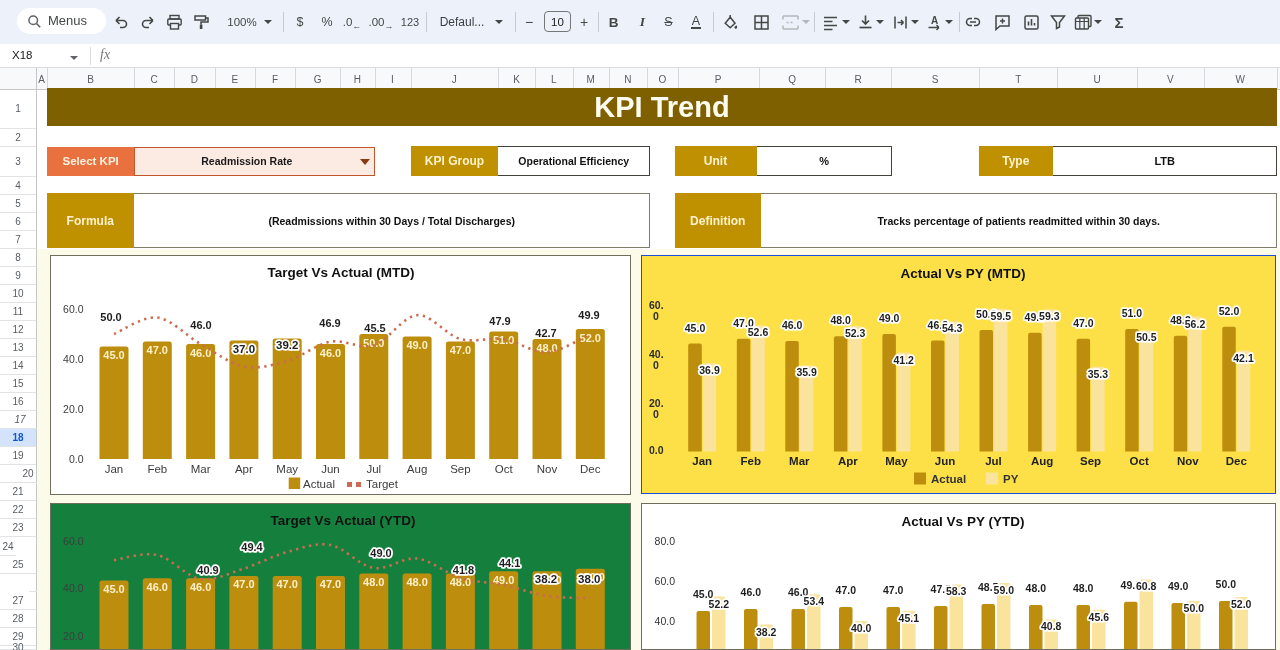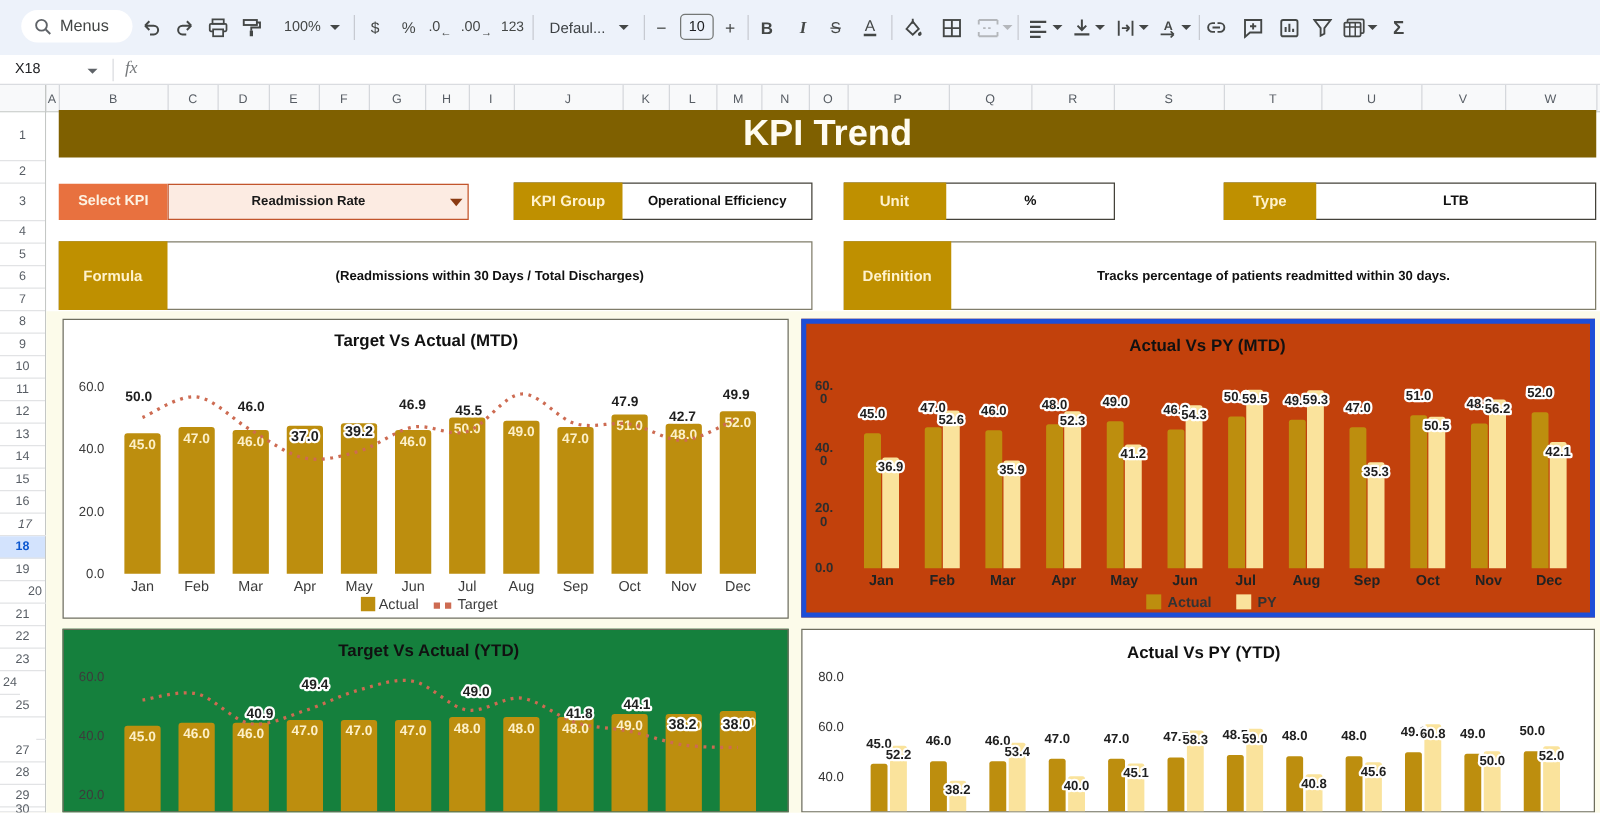--- a/index.html
+++ b/index.html
@@ -318,21 +318,21 @@
       <text x="409.4" y="217.0" text-anchor="middle" font-size="11.5" font-weight="400" fill="#3c3c3c">Sep</text>
       <text x="452.7" y="217.0" text-anchor="middle" font-size="11.5" font-weight="400" fill="#3c3c3c">Oct</text>
       <text x="496.0" y="217.0" text-anchor="middle" font-size="11.5" font-weight="400" fill="#3c3c3c">Nov</text>
       <text x="539.3" y="217.0" text-anchor="middle" font-size="11.5" font-weight="400" fill="#3c3c3c">Dec</text>
       <rect x="237.7" y="221.5" width="11.5" height="11.5" fill="#bd8e0e"></rect>
       <text x="252.0" y="231.5" text-anchor="start" font-size="11.5" font-weight="400" fill="#3c3c3c">Actual</text>
       <rect x="296" y="226" width="5" height="5" fill="#cd6b52"></rect>
       <rect x="305" y="226" width="5" height="5" fill="#cd6b52"></rect>
       <text x="315.0" y="231.5" text-anchor="start" font-size="11.5" font-weight="400" fill="#3c3c3c">Target</text>
     </svg></div>
-<div class="abs" style="left:641px;top:255px;width:635px;height:238.5px;background:#c2410c;border:4px solid #1d4ed8;overflow:hidden;"><svg width="635" height="238" font-family="Liberation Sans, sans-serif">
+<div class="abs" style="left:641px;top:255px;width:635px;height:238.5px;background:#fde047;border:1px solid #1d4ed8;overflow:hidden;"><svg width="635" height="238" font-family="Liberation Sans, sans-serif">
       <text x="321" y="22" text-anchor="middle" font-size="13.5" font-weight="bold" fill="#111">Actual Vs PY (MTD)</text>
       <text x="7.0" y="52.8" text-anchor="start" font-size="10.5" font-weight="600" fill="#2d2d2d">60.</text>
       <text x="11.0" y="63.8" text-anchor="start" font-size="10.5" font-weight="600" fill="#2d2d2d">0</text>
       <text x="7.0" y="102.3" text-anchor="start" font-size="10.5" font-weight="600" fill="#2d2d2d">40.</text>
       <text x="11.0" y="113.3" text-anchor="start" font-size="10.5" font-weight="600" fill="#2d2d2d">0</text>
       <text x="7.0" y="150.8" text-anchor="start" font-size="10.5" font-weight="600" fill="#2d2d2d">20.</text>
       <text x="11.0" y="161.8" text-anchor="start" font-size="10.5" font-weight="600" fill="#2d2d2d">0</text>
       <text x="7.0" y="198.3" text-anchor="start" font-size="10.5" font-weight="600" fill="#2d2d2d">0.0</text>
       <path d="M46.2,195.5 V89.5 Q46.2,87.5 48.2,87.5 H57.8 Q59.8,87.5 59.8,89.5 V195.5 Z" fill="#bd8e0e"></path>
       <path d="M60.8,195.5 V108.9 Q60.8,106.9 62.8,106.9 H72.2 Q74.2,106.9 74.2,108.9 V195.5 Z" fill="#fae39c"></path>

